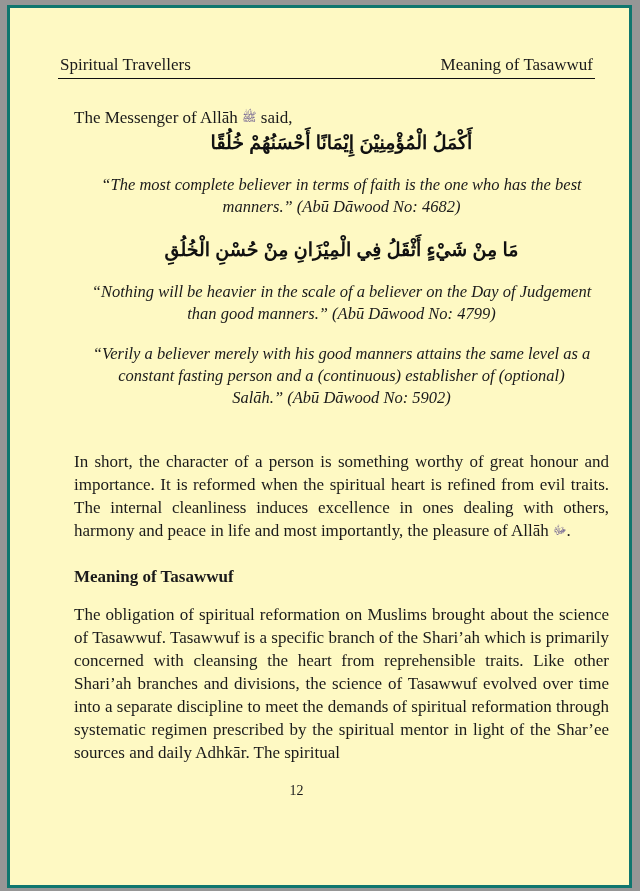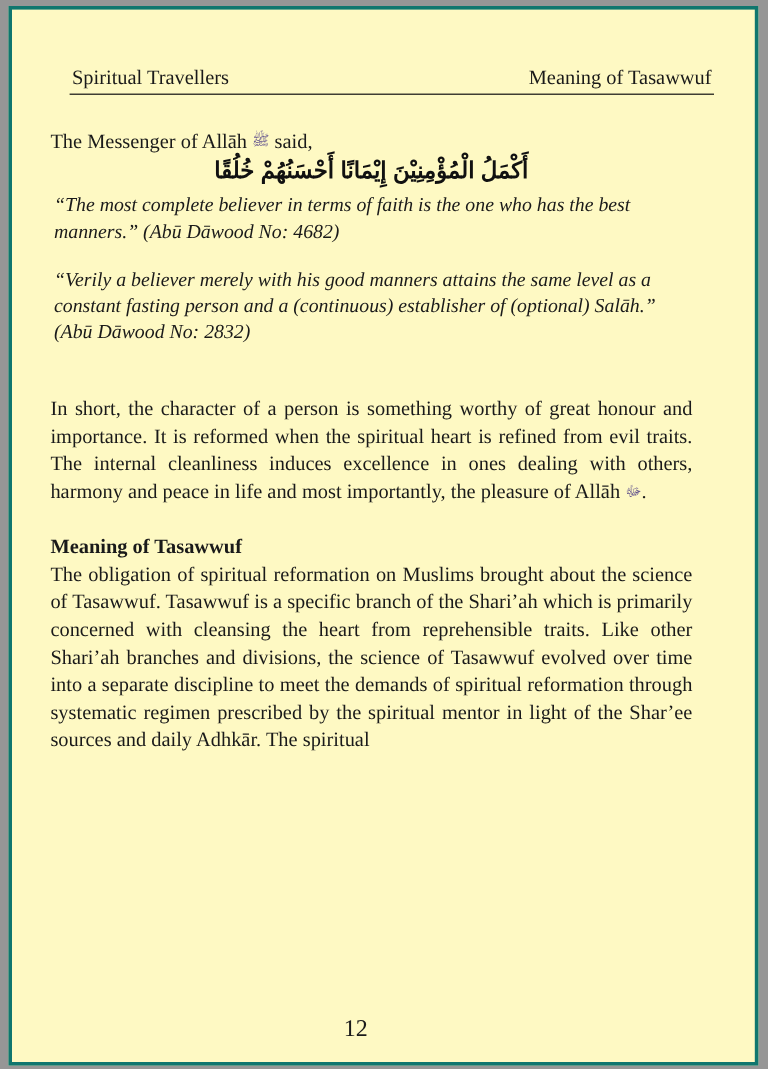--- a/index.html
+++ b/index.html
@@ -25,21 +25,21 @@
     height: 24px;
     border-bottom: 1.3px solid #111;
     font-size: 17px;
     line-height: 22px;
   }
   .running-header .left { position: absolute; left: 2px; top: 0; }
   .running-header .right { position: absolute; right: 2px; top: 0; }
 
   .content {
     position: absolute;
-    left: 32px; top: 98px;
+    left: 64px; top: 98px;
     width: 535px;
   }
   .intro {
     font-size: 17px;
     line-height: 22px;
     margin: 0 0 0 0;
   }
   .honorific {
     display: inline-block;
     font-size: 12px;
@@ -49,50 +49,50 @@
   .arabic {
     text-align: center;
     direction: rtl;
     font-family: Liberation Sans, sans-serif;
     font-weight: bold;
     font-size: 19px;
     line-height: 28px;
     color: #111;
   }
   .translation {
-    text-align: left;
+    text-align: center;
     font-style: italic;
     font-size: 16.5px;
     line-height: 22px;
-    margin: 3px;
+    margin: 17px;
   }
   .hadith-block { margin: 0; }
   .hadith-block.h1 .arabic { margin-top: 0px; }
   .hadith-block.h2 { margin-top: 18px; }
   .hadith-block.h3 { margin-top: 18px; }
   .para {
     font-size: 17px;
     line-height: 23px;
     text-align: justify;
     margin: 0;
   }
   .para.p1 { margin-top: 41px; }
   .section-heading {
     font-weight: bold;
     font-size: 17px;
     line-height: 22px;
     margin: 24px 0 0 0;
   }
-  .para.p2 { }
+  .para.p2 { margin-top: 15px; }
   .page-number {
     position: absolute;
     left: 0; width: 573px;
-    top: 838px;
+    top: 775px;
     text-align: center;
-    font-size: 20px;
+    font-size: 14px;
   }
 </style>
 </head>
 <body>
 
 <div class="page">
 
   <div class="running-header">
     <span class="left">Spiritual Travellers</span>
     <span class="right">Meaning of Tasawwuf</span>
@@ -100,23 +100,27 @@
 
   <div class="content">
 
     <p class="intro"><span>The Messenger of Allāh</span> <span class="honorific">ﷺ</span> <span>said,</span></p>
 
     <div class="hadith-block h1">
       <div class="arabic">أَكْمَلُ الْمُؤْمِنِيْنَ إِيْمَانًا أَحْسَنُهُمْ خُلُقًا</div>
       <p class="translation">“The most complete believer in terms of faith is the one who has the best manners.” (Abū Dāwood No: 4682)</p>
     </div>
 
+    <div class="hadith-block h2">
+      <div class="arabic">مَا مِنْ شَيْءٍ أَثْقَلُ فِي الْمِيْزَانِ مِنْ حُسْنِ الْخُلُقِ</div>
+      <p class="translation">“Nothing will be heavier in the scale of a believer on the Day of Judgement than good manners.” (Abū Dāwood No: 4799)</p>
+    </div>
 
     <div class="hadith-block h3">
-      <p class="translation">“Verily a believer merely with his good manners attains the same level as a constant fasting person and a (continuous) establisher of (optional) Salāh.” (Abū Dāwood No: 2832)</p>
+      <p class="translation">“Verily a believer merely with his good manners attains the same level as a constant fasting person and a (continuous) establisher of (optional) Salāh.” (Abū Dāwood No: 5902)</p>
     </div>
 
     <p class="para p1"><span>In short, the character of a person is something worthy of great honour and importance. It is reformed when the spiritual heart is refined from evil traits. The internal cleanliness induces excellence in ones dealing with others, harmony and peace in life and most importantly, the pleasure of Allāh</span> <span class="honorific">ﷻ</span><span>.</span></p>
 
     <h3 class="section-heading">Meaning of Tasawwuf</h3>
 
     <p class="para p2">The obligation of spiritual reformation on Muslims brought about the science of Tasawwuf. Tasawwuf  is a specific branch of the Shari’ah which is primarily concerned with cleansing the heart from reprehensible traits. Like other Shari’ah branches and divisions, the science of Tasawwuf evolved over time into a separate discipline to meet the demands of spiritual reformation through systematic regimen prescribed by the spiritual mentor in light of the Shar’ee sources and daily Adhkār. The spiritual</p>
   </div>
 
   <div class="page-number">12</div>

